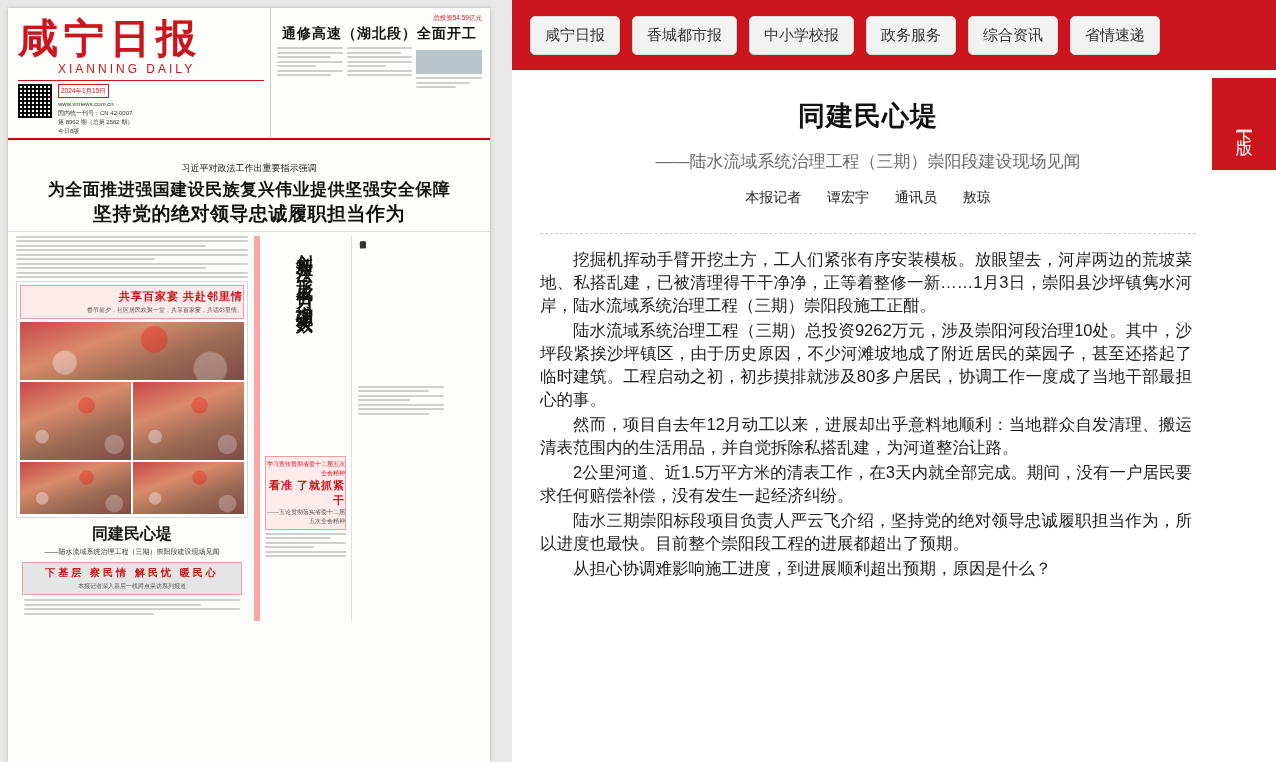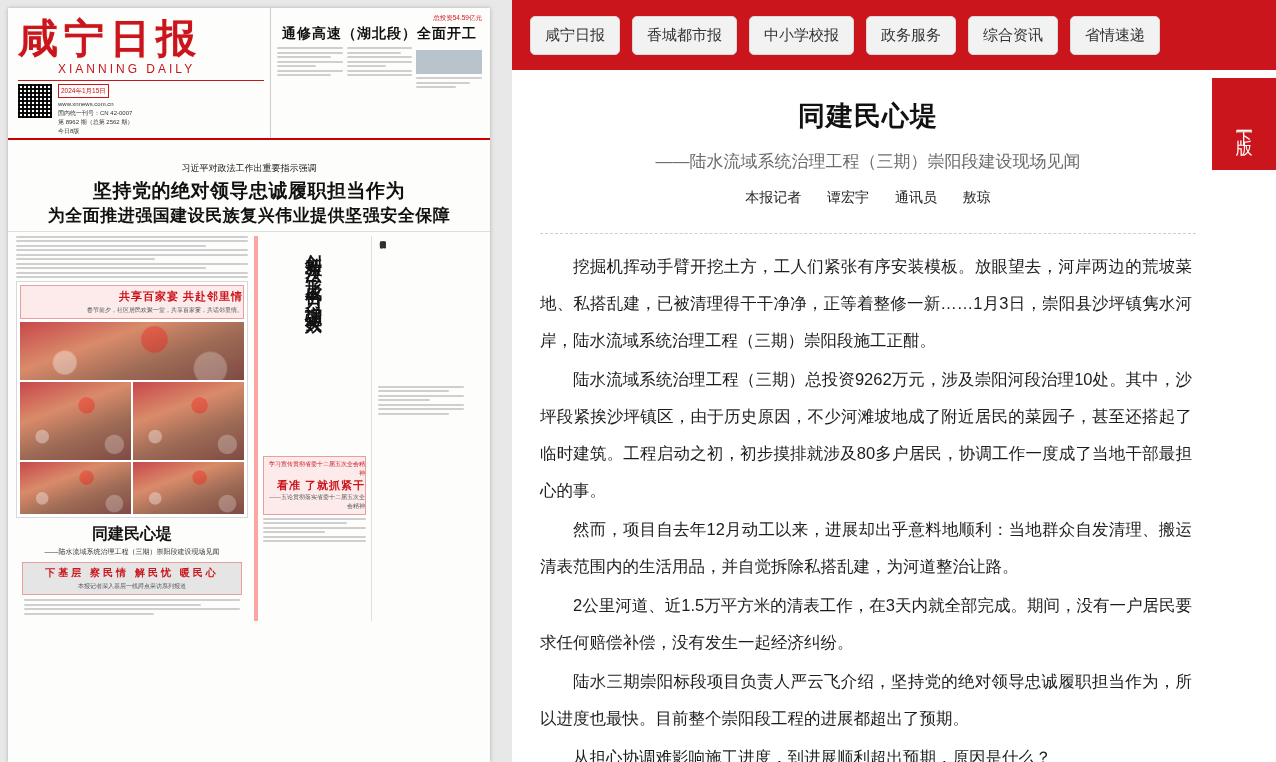--- a/index.html
+++ b/index.html
@@ -111,21 +111,21 @@
   .np-bighead {
     font-family: "DejaVu Serif", serif;
     font-weight: bold; color: #111;
     font-size: 19px; text-align: center; line-height: 1.35;
     letter-spacing: 0.5px;
   }
   .np-bighead.second { font-size: 17px; }
 
   .np-body { display: flex; padding: 4px 8px 0 8px; gap: 6px; }
   .np-col-left { width: 232px; }
-  .np-col-mid { width: 118px; border-left: 4px solid #fca5a5; border-right: 1px solid #e0e0e0; padding: 0 5px; }
+  .np-col-mid { width: 98px; border-left: 6px solid #fca5a5; border-right: 1px solid #e0e0e0; padding: 0 5px; }
   .np-col-right { width: 86px; }
 
   .np-photo-block {
     border: 1px solid #d8d8d8; padding: 3px; margin-top: 3px; background: #fff;
   }
   .np-redbox {
     background: #fdeaea; border: 1px solid #e6a0a0; color: #c9151b;
     padding: 3px 0; text-align: right; margin-bottom: 3px;
   }
   .np-redbox-title { font-weight: bold; font-size: 11px; letter-spacing: 1px; }
@@ -202,21 +202,21 @@
   }
   #article-byline {
     margin-top: 16px; text-align: center; font-size: 14px; color: #222;
   }
   #article-byline .sep { display: inline-block; width: 18px; }
   #article-divider {
     margin: 26px 0 14px 0; border-top: 1px dashed #cfcfcf;
   }
   #article-body p {
     margin: 0 4px 2px 0;
-    font-size: 16.5px; line-height: 37px; color: #1c1c1c;
+    font-size: 16.5px; line-height: 23px; color: #1c1c1c;
     text-indent: 2em; text-align: justify;
   }
 </style>
 </head>
 <body>
 
 <div id="left-panel">
   <div id="paper-page">
 
     <div class="np-masthead">
@@ -262,22 +262,22 @@
             <div class="fakeline"></div>
             <div class="fakeline m"></div>
             <div class="fakeline s"></div>
           </div>
         </div>
       </div>
     </div>
 
     <div class="np-headline-zone">
       <div class="np-kicker">习近平对政法工作出重要指示强调</div>
+      <div class="np-bighead second">为全面推进强国建设民族复兴伟业提供坚强安全保障</div>
       <div class="np-bighead">坚持党的绝对领导忠诚履职担当作为</div>
-      <div class="np-bighead second">为全面推进强国建设民族复兴伟业提供坚强安全保障</div>
     </div>
 
     <div class="np-body">
 
       <div class="np-col-left">
         <div class="fakeline"></div>
         <div class="fakeline"></div>
         <div class="fakeline m"></div>
         <div class="fakeline"></div>
         <div class="fakeline"></div>

